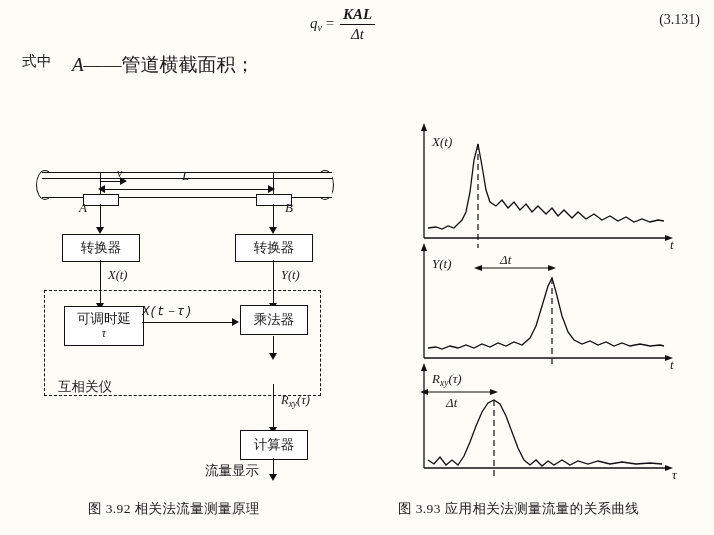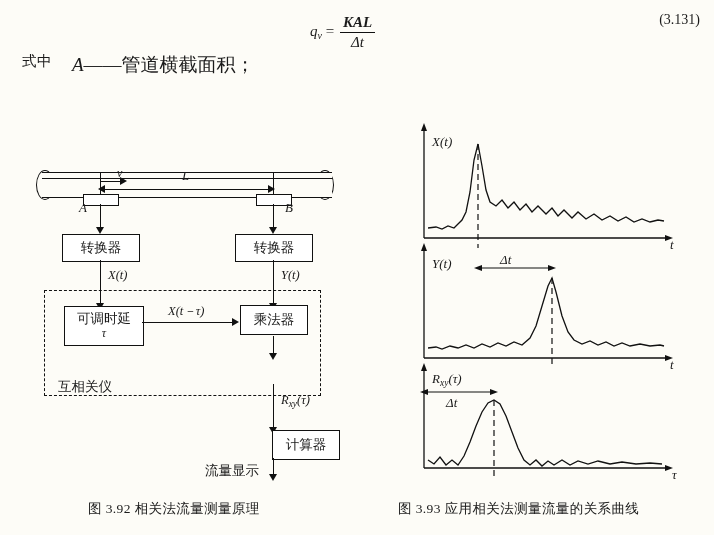--- a/index.html
+++ b/index.html
@@ -21,21 +21,21 @@
   
   .formula {
     left: 310px; top: 6px;
     font-family: "Liberation Serif", serif;
     font-size: 15px;
   }
   .frac {
     display: inline-block;
     vertical-align: middle;
     text-align: center;
-    margin: 8px 2px;
+    margin: 0 2px;
   }
   .frac .num {
     display: block;
     padding: 0 3px 1px 3px;
     border-bottom: 1.2px solid #111;
     font-style: italic;
     font-weight: bold;
   }
   .frac .den {
     display: block;
@@ -214,37 +214,37 @@
   <div class="abs dashbox" style="left:44px; top:290px; width:275px; height:104px;"></div>
   <div class="abs" style="left:58px; top:378px; font-size:13.5px;">互相关仪</div>
 
   <div class="abs box" style="left:64px; top:306px; width:78px; height:38px; flex-direction:column;">
     <span>可调时延</span>
     <span style="font-style:italic; font-size:12px;">τ</span>
   </div>
 
   <div class="abs hline" style="left:142px; top:322px; width:94px;"></div>
   <div class="abs arrowright" style="left:232px; top:318px;"></div>
-  <div class="abs sig" style="left:168px; top:303px;">X(t－τ)</div>
+  <div class="abs sig" style="left:142px; top:303px;font-family:Liberation Mono, monospace;">X(t－τ)</div>
 
   <div class="abs box" style="left:240px; top:305px; width:66px; height:28px;">
     <span>乘法器</span>
   </div>
 
   <div class="abs vline" style="left:273px; top:336px; height:20px;"></div>
   <div class="abs arrowdown" style="left:269px; top:353px;"></div>
 
 
   <div class="abs vline" style="left:273px; top:384px; height:44px;"></div>
   <div class="abs arrowdown" style="left:269px; top:427px;"></div>
   <div class="abs sig" style="left:281px; top:393px;">
     <span>R</span><span style="font-size:9.5px; vertical-align:-3px;">xy</span><span>(τ)</span>
   </div>
 
-  <div class="abs box" style="left:240px; top:430px; width:66px; height:28px;margin-left:32px;">
+  <div class="abs box" style="left:240px; top:430px; width:66px; height:28px;">
     <span>计算器</span>
   </div>
 
   <div class="abs vline" style="left:273px; top:458px; height:18px;"></div>
   <div class="abs arrowdown" style="left:269px; top:474px;"></div>
   <div class="abs" style="left:205px; top:462px; font-size:13.5px;">流量显示</div>
 
   <div class="abs cap" style="left:88px; top:500px;">图 3.92  相关法流量测量原理</div>
 
   <div class="abs" style="left:400px; top:120px; width:300px; height:360px;">

